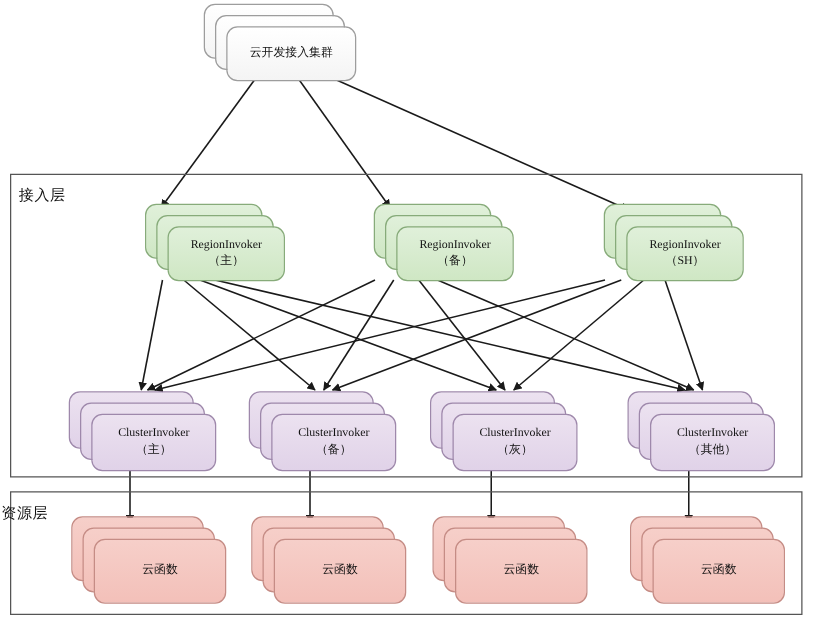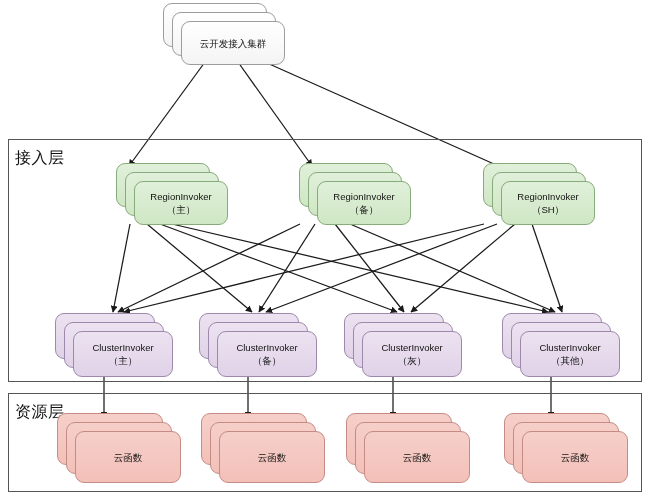--- a/index.html
+++ b/index.html
@@ -32,29 +32,30 @@
 
   
   .layer-frame {
     position: absolute;
     border: 1.6px solid #555555;
     background: transparent;
     box-sizing: border-box;
   }
   .layer-label {
     position: absolute;
-    font-size: 16px;
+    font-size: 12px;
     color: #111111;
     letter-spacing: 0.5px;
     white-space: nowrap;
   }
 
   
   .stack {
     position: absolute;
+    font-family: Liberation Serif, serif;
   }
   .card {
     position: absolute;
     box-sizing: border-box;
     border-radius: 9px;
     border: 1px solid #9a9a9a;
   }
   .card.c0 { left: 0px;  top: 0px;  }
   .card.c1 { left: 9px;  top: 9px;  }
   .card.c2 { left: 18px; top: 18px; }
@@ -128,21 +129,21 @@
       <line x1="248" y1="375" x2="248" y2="418"></line>
       <line x1="393" y1="375" x2="393" y2="418"></line>
       <line x1="551" y1="375" x2="551" y2="418"></line>
     </g>
   </svg>
 
   <div class="layer-frame" style="left:8px; top:139px; width:634px; height:243px;"></div>
   <div class="layer-label" style="left:15px; top:148px;">接入层</div>
 
   <div class="layer-frame" style="left:8px; top:393px; width:634px; height:99px;"></div>
-  <div class="layer-label" style="left:15px; top:402px;">资源层</div>
+  <div class="layer-label" style="left:1px; top:402px;">资源层</div>
 
   <div class="stack top-node" style="left:163px; top:3px; width:122px; height:62px;">
     <div class="card c0" style="width:104px; height:44px;"></div>
     <div class="card c1" style="width:104px; height:44px;"></div>
     <div class="card c2" style="width:104px; height:44px;">
       <div class="card-label">云开发接入集群</div>
     </div>
   </div>
 
   <div class="stack green-node" style="left:88px; top:163px; width:112px; height:62px;">

